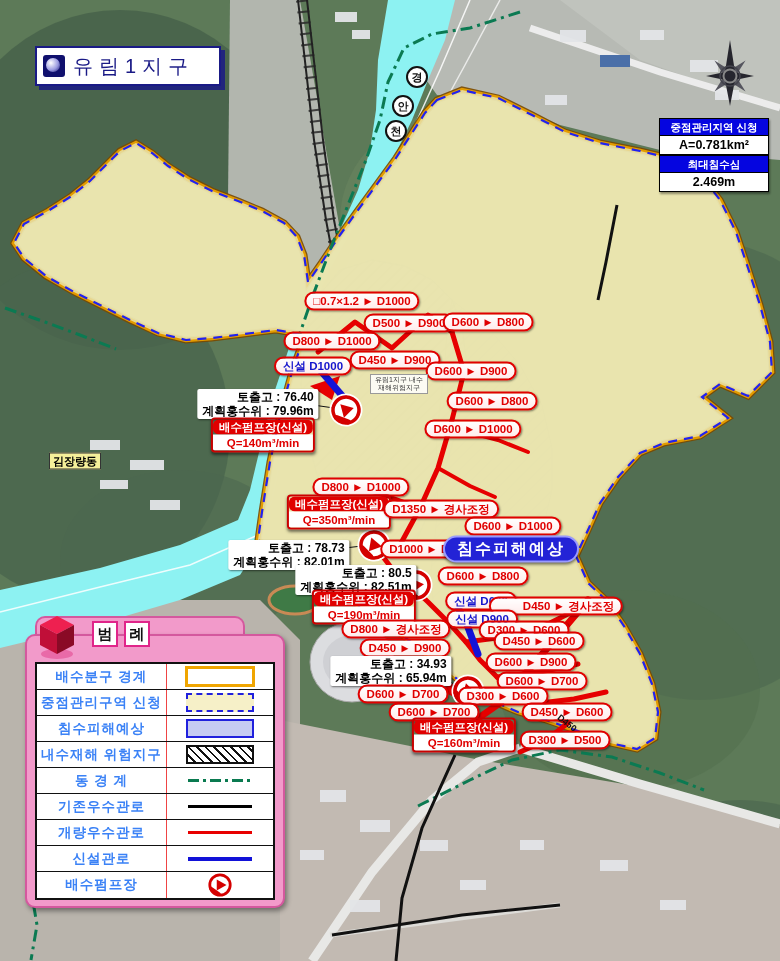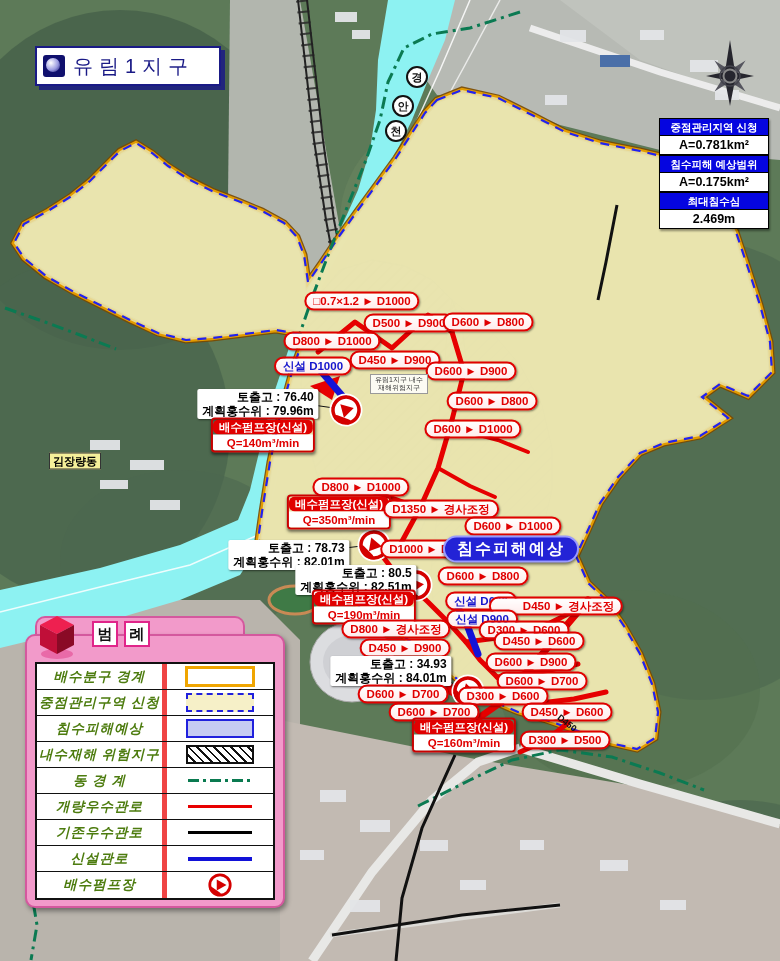--- a/index.html
+++ b/index.html
@@ -54,21 +54,21 @@
         border:2px solid #d4589e;border-bottom:none;border-radius:10px 10px 0 0;z-index:8;}
   .legend-title{position:absolute;left:92px;top:621px;display:flex;gap:6px;z-index:10;}
   .tchar{width:22px;height:22px;background:#fff;border:2px solid #e0258a;color:#111;font-weight:bold;
         font-size:15px;display:flex;align-items:center;justify-content:center;}
   .legend-cube{position:absolute;left:36px;top:612px;z-index:10;}
   .legend-table{position:absolute;left:8px;top:26px;width:236px;height:234px;background:#fff;
         border:2px solid #111;display:grid;grid-template-rows:repeat(9,1fr);}
   .lrow{display:grid;grid-template-columns:130px 1fr;border-bottom:1px solid #111;min-height:0;}
   .lrow:last-child{border-bottom:none;}
   .lcell-label{display:flex;align-items:center;justify-content:center;font-weight:bold;font-size:13.5px;
-        color:#4d7c0f;border-right:5px solid #ef4444;letter-spacing:1px;font-style:italic;}
+        color:#3b82f6;border-right:1px solid #ef4444;letter-spacing:1px;}
   .lcell-sym{display:flex;align-items:center;justify-content:center;}
   .sym-rect{width:64px;height:15px;}
   .sym-district{border:3px solid #f0a500;background:#fff;}
   .sym-focus{border:2px dashed #2020dd;background:#f6f0c8;}
   .sym-flood{border:2px solid #2020dd;background:#c6cbf2;}
   .sym-hazard{border:2px solid #111;background:repeating-linear-gradient(45deg,#fff 0 4px,#111 4px 6px);}
   .sym-line{width:64px;height:0;}
   .sym-dong{width:64px;height:3px;background:repeating-linear-gradient(90deg,#0a7a50 0 11px,transparent 11px 15px,#0a7a50 15px 18px,transparent 18px 22px);}
   .sym-existing{border-top:3px solid #000;}
   .sym-improved{border-top:3px solid #e80000;}
@@ -222,24 +222,20 @@
   <span class="title-icon"></span>
   <span class="title-text">유림1지구</span>
 </div>
 
 <div class="info-boxes">
       <div class="info-box">
         <div class="ib-h">중점관리지역 신청</div>
         <div class="ib-v">A=0.781km²</div>
       </div>
       <div class="info-box">
-        <div class="ib-h">침수피해 예상범위</div>
-        <div class="ib-v">A=0.175km²</div>
-      </div>
-      <div class="info-box">
         <div class="ib-h">최대침수심</div>
         <div class="ib-v">2.469m</div>
       </div>
     </div>
 
 <div class="legend-tab"></div>
 <div class="legend">
   <div class="legend-table">
         <div class="lrow">
           <div class="lcell-label">배수분구 경계</div>
@@ -265,29 +261,29 @@
             <div class="sym-rect sym-hazard"></div>
           </div>
         </div>
         <div class="lrow">
           <div class="lcell-label">동 경 계</div>
           <div class="lcell-sym">
             <div class="sym-line sym-dong"></div>
           </div>
         </div>
         <div class="lrow">
+          <div class="lcell-label">기존우수관로</div>
+          <div class="lcell-sym">
+            <div class="sym-line sym-existing"></div>
+          </div>
+        </div>
+        <div class="lrow">
           <div class="lcell-label">개량우수관로</div>
           <div class="lcell-sym">
             <div class="sym-line sym-improved"></div>
-          </div>
-        </div>
-        <div class="lrow">
-          <div class="lcell-label">기존우수관로</div>
-          <div class="lcell-sym">
-            <div class="sym-line sym-existing"></div>
           </div>
         </div>
         <div class="lrow">
           <div class="lcell-label">신설관로</div>
           <div class="lcell-sym">
             <div class="sym-line sym-newpipe"></div>
           </div>
         </div>
         <div class="lrow">
           <div class="lcell-label">배수펌프장</div>
@@ -355,21 +351,21 @@
       <div class="lbl pipe blue" style="left: 481px; top: 601px;">신설 D600</div>
       <div class="lbl pipe" style="left: 556px; top: 606px; padding-left: 32px;">D450 ► 경사조정</div>
       <div class="lbl pipe blue" style="left: 482px; top: 619px;">신설 D900</div>
       <div class="lbl pipe" style="left: 524px; top: 630px;">D300 ► D600</div>
       <div class="lbl pipe" style="left: 396px; top: 629px;">D800 ► 경사조정</div>
       <div class="lbl pipe" style="left: 539px; top: 641px;">D450 ► D600</div>
       <div class="lbl pipe" style="left: 405px; top: 648px;">D450 ► D900</div>
       <div class="lbl pipe" style="left: 531px; top: 662px;">D600 ► D900</div>
       <div class="lbl elev" style="left: 391px; top: 671px;">
         <div>토출고 : 34.93</div>
-        <div>계획홍수위 : 84.01m</div>
+        <div>계획홍수위 : 65.94m</div>
       </div>
       <div class="lbl pipe" style="left: 542px; top: 681px;">D600 ► D700</div>
       <div class="lbl pipe" style="left: 403px; top: 694px;">D600 ► D700</div>
       <div class="lbl pipe" style="left: 503px; top: 696px;">D300 ► D600</div>
       <div class="lbl pipe" style="left: 434px; top: 712px;">D600 ► D700</div>
       <div class="lbl pipe" style="left: 567px; top: 712px;">D450 ► D600</div>
       <div class="lbl pump-lbl" style="left: 464px; top: 735px;">
         <div class="hd">배수펌프장(신설)</div>
         <div class="vl">Q=160m³/min</div>
       </div>

